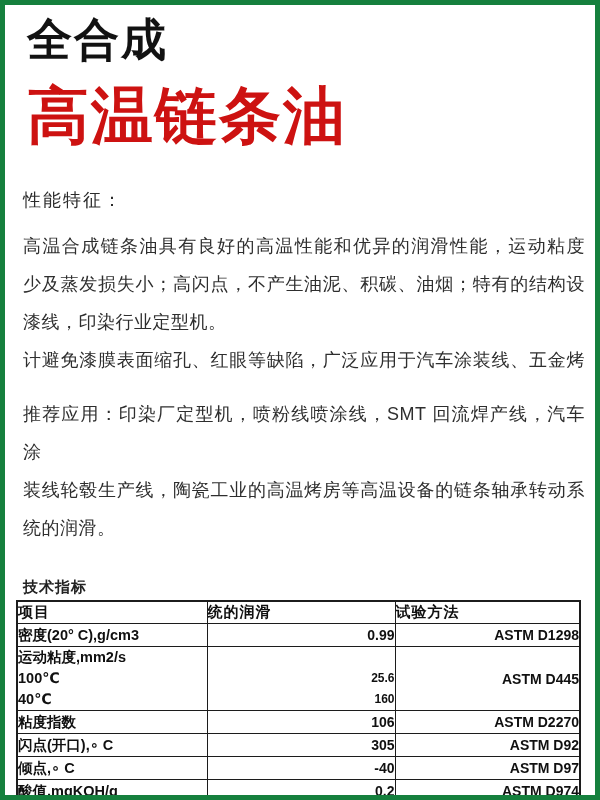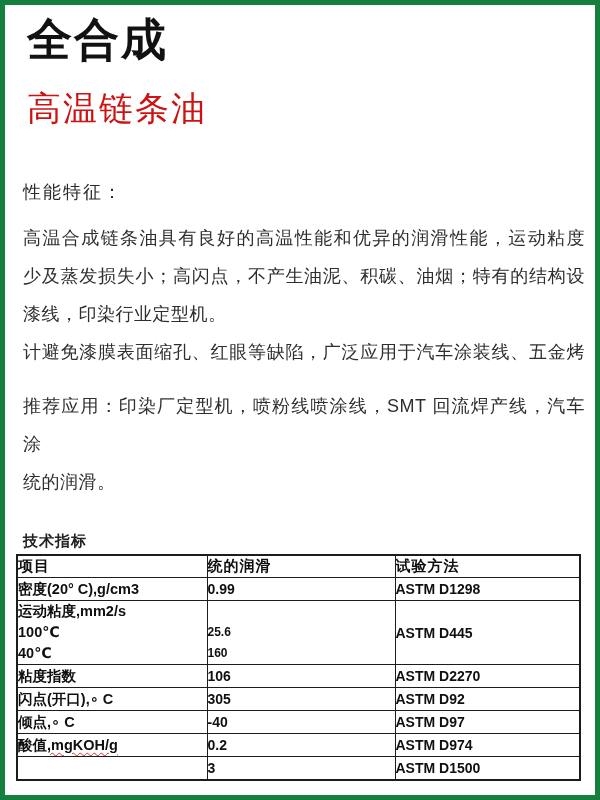--- a/index.html
+++ b/index.html
@@ -15,23 +15,23 @@
   }
   .content { padding:4px 20px 0 18px; }
 
   .title-black {
     margin:2px 0 0 4px;
     font-size:45px; line-height:58px;
     font-weight:bold; letter-spacing:2px;
     color:#121212;
   }
   .title-red {
-    margin:10px 0 0 4px;
-    font-size:34px; line-height:58px;
-    font-weight:normal; letter-spacing:2px;
+    margin:18px 0 0 4px;
+    font-size:62px; line-height:58px;
+    font-weight:bold; letter-spacing:2px;
     color:#cd1211;
   }
 
   .sec-label {
     margin-top:46px;
     font-size:18px; line-height:20px;
     color:#2b2b2b; letter-spacing:2px;font-family:Liberation Mono, monospace;
   }
 
   .para { margin-top:16px; width:562px; }
@@ -68,21 +68,21 @@
     padding:0;
     height:22px;
     overflow:hidden;
   }
   table.specs { border:2px solid #1c1c1c; }
   table.specs th {
     font-size:15px; text-align:left; height:21px;
     letter-spacing:1px;
   }
   td.item { font-size:14.5px; text-align:left; padding-left:4px; }
-  td.value, td.method { font-size:14px; text-align:left; }
+  td.value, td.method { font-size:14px; text-align:right; }
   tr.multi td.item, tr.multi td.value { vertical-align:top; }
   tr.multi td { height:62px; }
   .cell-line { line-height:21px; height:21px; font-size:14.5px; }
   td.value .cell-line { font-size:12px; }
   .squiggle {
     text-decoration-line:underline;
     text-decoration-style:wavy;
     text-decoration-thickness:1px;
     text-underline-offset:2px;
   }
@@ -101,20 +101,21 @@
 
     <div class="para" id="para-performance">
         <div class="line justify">高温合成链条油具有良好的高温性能和优异的润滑性能，运动粘度</div>
         <div class="line justify">少及蒸发损失小；高闪点，不产生油泥、积碳、油烟；特有的结构设</div>
         <div class="line">漆线，印染行业定型机。</div>
         <div class="line justify">计避免漆膜表面缩孔、红眼等缺陷，广泛应用于汽车涂装线、五金烤</div>
       </div>
 
     <div class="para" id="para-applications">
         <div class="line justify">推荐应用：印染厂定型机，喷粉线喷涂线，SMT 回流焊产线，汽车涂</div>
+        <div class="line justify">装线轮毂生产线，陶瓷工业的高温烤房等高温设备的链条轴承转动系</div>
         <div class="line">统的润滑。</div>
       </div>
 
     <div class="table-label">技术指标</div>
 
     <table class="specs">
       <colgroup>
           <col class="c1">
           <col class="c2">
           <col class="c3">

